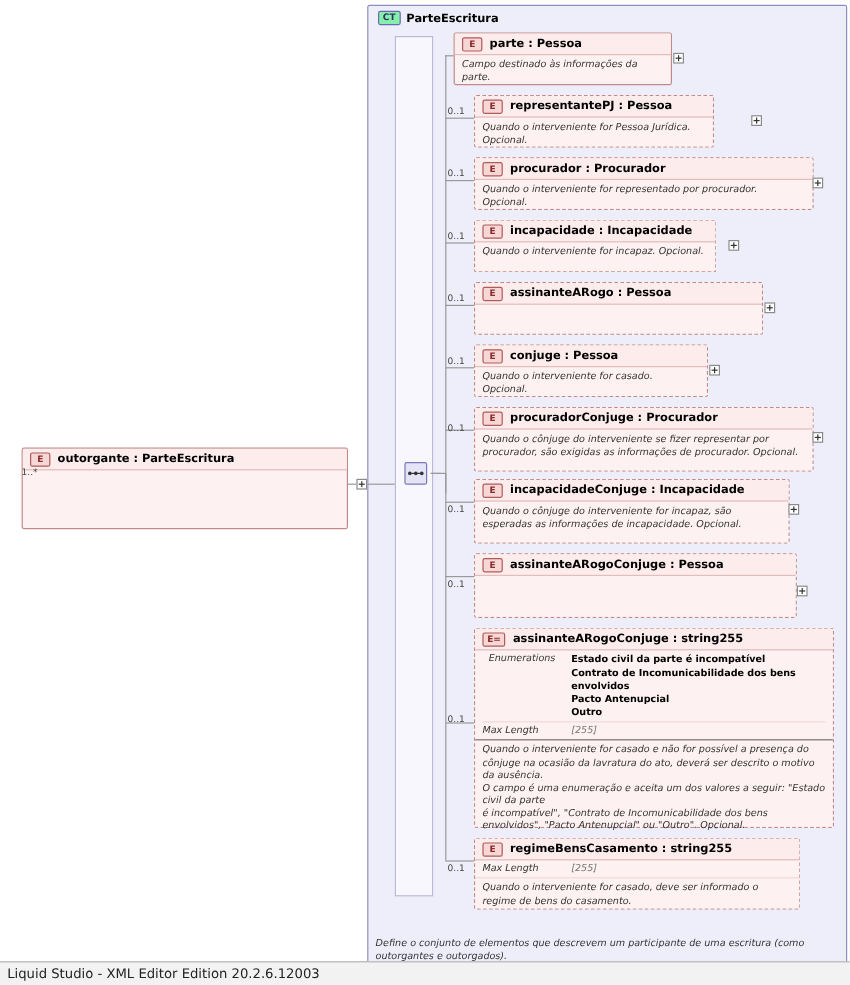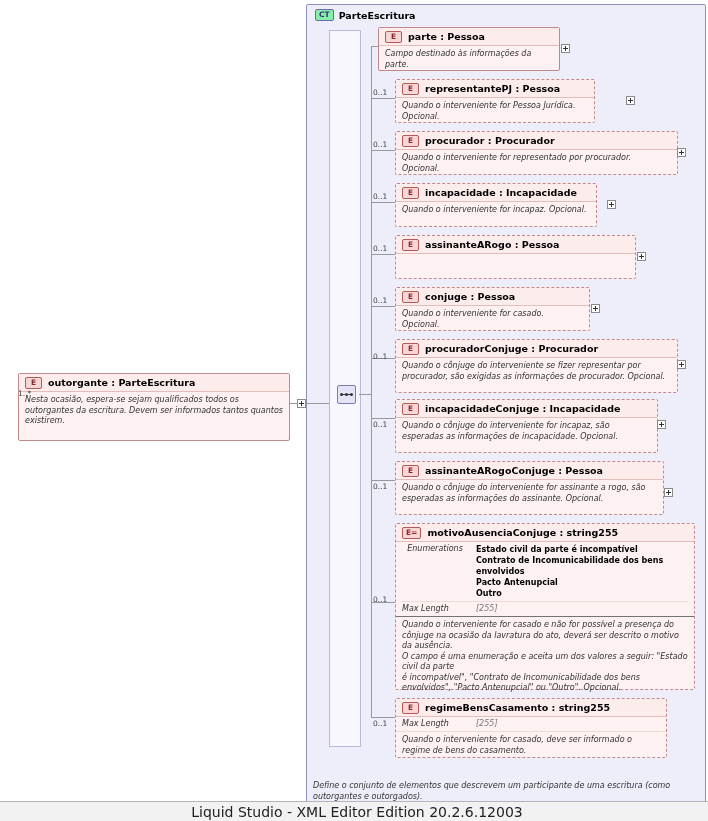--- a/index.html
+++ b/index.html
@@ -138,44 +138,42 @@
     background:#fff;
     box-sizing:border-box;
   }
   .plus:before{content:"";position:absolute;left:1px;top:3px;width:5px;height:1px;background:#333;}
   .plus:after{content:"";position:absolute;left:3px;top:1px;width:1px;height:5px;background:#333;}
 
   .statusbar{
     position:absolute;left:0;bottom:0;width:708px;height:20px;
     border-top:1px solid #b5b5b5;
     background:#f2f2f2;
-    font-size:14px;color:#222;
+    font-size:11px;color:#222;
     display:flex;align-items:center;padding-left:6px;
     box-sizing:border-box;
-    justify-content:center;
   }
 </style>
 </head>
 <body>
 
 <div class="canvas">
 
   <div class="ct-box" style="left:306px;top:4px;width:398px;height:802px;"></div>
   <div class="ct-header" style="left:310px;top:6px;">
     <span class="ct-badge">CT</span>
     <span>ParteEscritura</span>
   </div>
   <div class="ct-footer" style="left:313px;top:780px;width:370px;">Define o conjunto de elementos que descrevem um participante de uma escritura (como outorgantes e outorgados).</div>
 
   <div class="el solid" style="left:18px;top:373px;width:272px;height:68px;">
     <div class="el-title">
       <span class="el-badge">E</span>
       <span>outorgante  : ParteEscritura</span>
     </div>
-    <div class="el-doc">Nesta ocasião, espera-se sejam qualificados todos os outorgantes da escritura. Devem ser informados tantos quantos existirem.</div>
   </div>
   <div class="occ" style="left:18px;top:389px;">1..*</div>
 
   <div class="ln h" style="left:290px;top:403px;width:8px;"></div>
   <div class="plus" style="left:297px;top:399px;"></div>
   <div class="ln h" style="left:306px;top:403px;width:25px;"></div>
 
   <div class="vbar" style="left:329px;top:30px;width:30px;height:715px;"></div>
 
   <div class="ln h" style="left:359px;top:394px;width:8px;"></div>
@@ -273,31 +271,30 @@
   <div class="ln v" style="left:371px;top:394px;height:24px;"></div>
   <div class="ln h" style="left:371px;top:418px;width:24px;"></div>
   <div class="occ" style="left:373px;top:420px;">0..1</div>
   <div class="plus" style="left:657px;top:420px;"></div>
 
   <div class="el dashed" style="left:395px;top:461px;width:269px;height:54px;">
     <div class="el-title">
       <span class="el-badge">E</span>
       <span>assinanteARogoConjuge : Pessoa</span>
     </div>
-    <div class="el-doc">Quando o cônjuge do interveniente for assinante a rogo, são esperadas as informações do assinante. Opcional.</div>
   </div>
   <div class="ln v" style="left:371px;top:418px;height:62px;"></div>
   <div class="ln h" style="left:371px;top:480px;width:24px;"></div>
   <div class="occ" style="left:373px;top:482px;">0..1</div>
   <div class="plus" style="left:664px;top:488px;"></div>
 
   <div class="el dashed" style="left:395px;top:523px;width:300px;height:167px;">
     <div class="el-title">
       <span class="el-badge">E=</span>
-      <span>motivoAusenciaConjuge : string255</span>
+      <span>assinanteARogoConjuge : string255</span>
     </div>
     <div class="el-table">
       <div class="enum-row">
         <span class="enum-key">Enumerations</span>
         <span class="enum-vals" style="white-space:pre-line;">Estado civil da parte é incompatível
 Contrato de Incomunicabilidade dos bens envolvidos
 Pacto Antenupcial
 Outro</span>
       </div>
       <div class="len-row">

